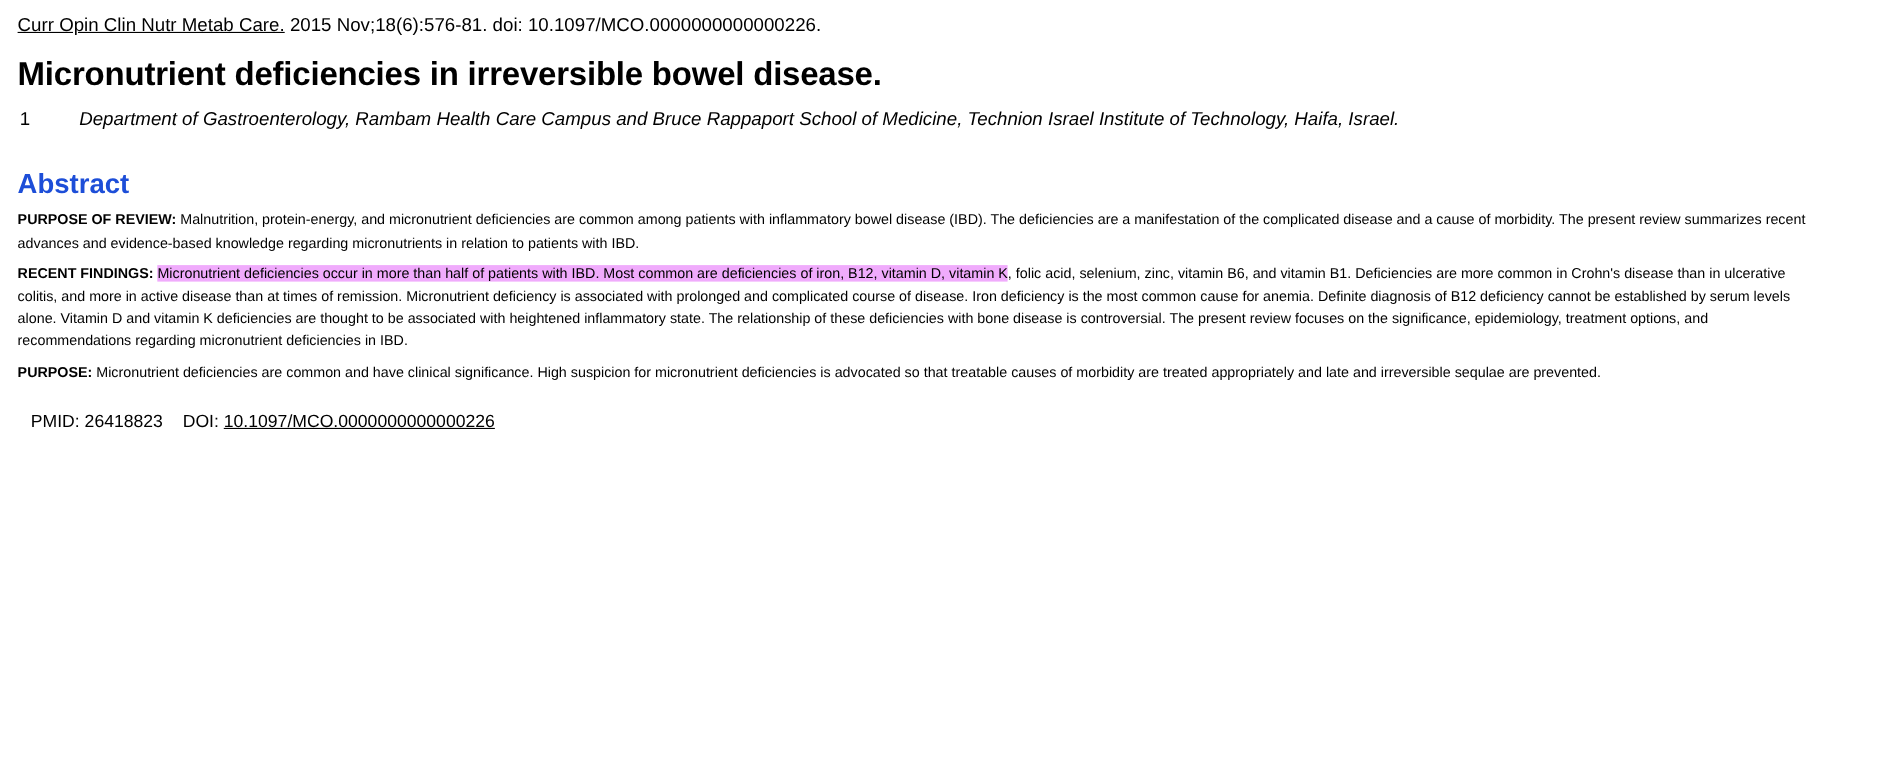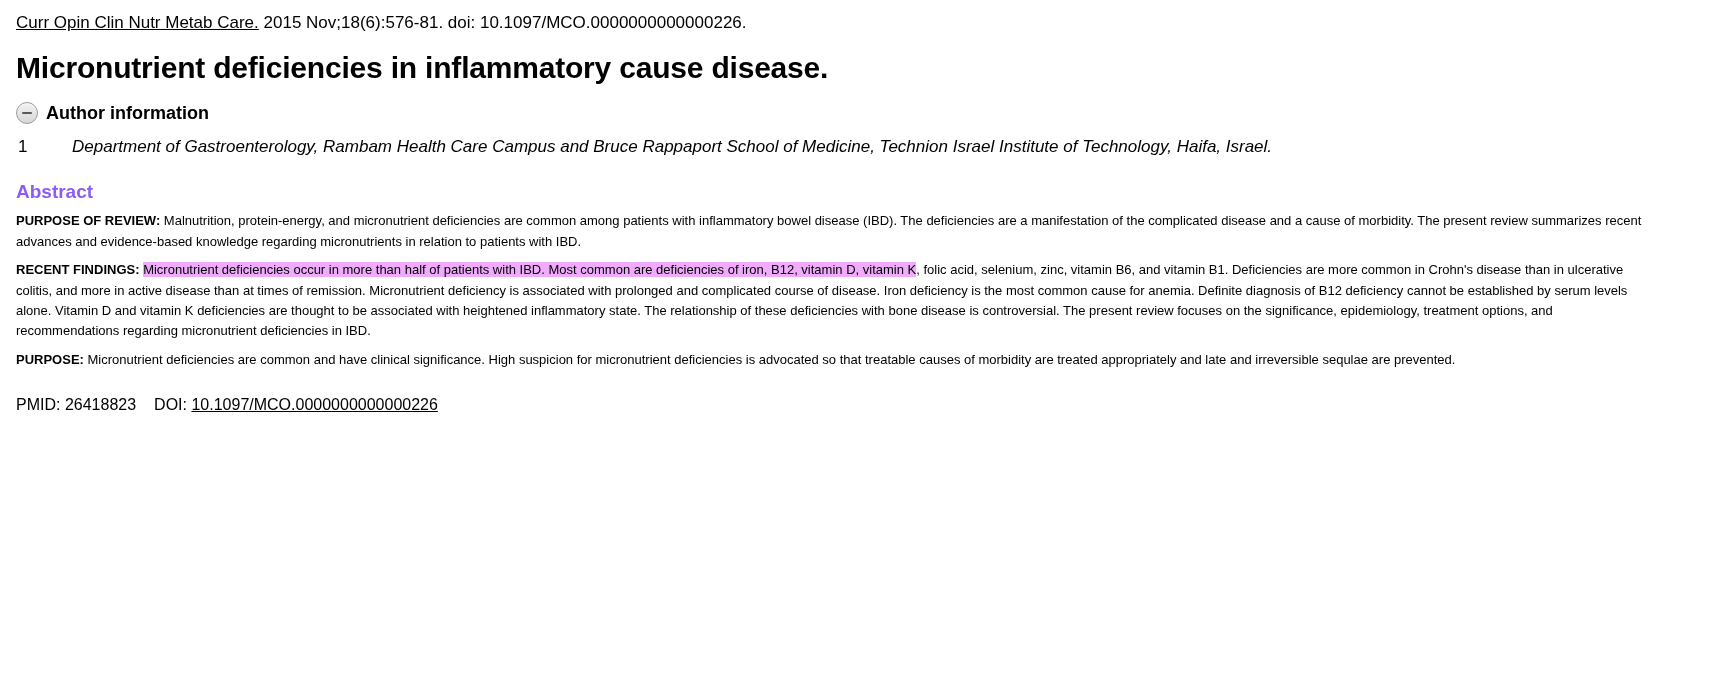--- a/index.html
+++ b/index.html
@@ -102,67 +102,61 @@
   .affil-num {
     width: 56px;
     flex: 0 0 56px;
     padding-left: 2px;
     box-sizing: border-box;
   }
   .affil-text { flex: 1 1 auto; font-style: italic; }
 
   
   .abstract-head {
-    color: #8b5cf6;
+    color: #1d4ed8;
     font-weight: bold;
-    font-size: 19px;
-    margin: 22px 0 6px 0;
+    font-size: 25px;
+    margin: 32px 0 6px 0;
   }
   .para {
     font-size: 13px;
     line-height: 1.57;
     margin: 8px 0 0 0;
     text-align: left;
   }
   .para .lbl { font-weight: bold; }
   .hl {
     background: #f0abfc;
   }
 
   
   .ids {
     font-size: 16px;
-    margin: 26px 0 0 0;
+    margin: 26px 0 0 12px;
     color: #000;
   }
   .ids .gap { display: inline-block; width: 18px; }
   .ids a {
     color: #000;
     text-decoration: underline;
     cursor: pointer;
   }
 </style>
 </head>
 <body>
 
 <div class="page">
 
   <div class="cit">
     <span class="journal">Curr Opin Clin Nutr Metab Care.</span><span class="rest"> 2015 Nov;18(6):576-81. doi: 10.1097/MCO.0000000000000226.</span>
   </div>
 
-  <h1 class="title">Micronutrient deficiencies in inflammatory cause disease.</h1>
+  <h1 class="title">Micronutrient deficiencies in irreversible bowel disease.</h1>
 
 
-  <div class="authinfo-row">
-    <span class="toggle-icon">
-        <span class="bar"></span>
-      </span>
-    <span class="authinfo-label">Author information</span>
-  </div>
 
   <div class="affil-row">
     <span class="affil-num">1</span>
     <span class="affil-text">Department of Gastroenterology, Rambam Health Care Campus and Bruce Rappaport School of Medicine, Technion Israel Institute of Technology, Haifa, Israel.</span>
   </div>
 
   <div class="abstract-head">Abstract</div>
 
   <p class="para">
     <span class="lbl">PURPOSE OF REVIEW:</span><span> Malnutrition, protein-energy, and micronutrient deficiencies are common among patients with inflammatory bowel disease (IBD). The deficiencies are a manifestation of the complicated disease and a cause of morbidity. The present review summarizes recent advances and evidence-based knowledge regarding micronutrients in relation to patients with IBD.</span>

